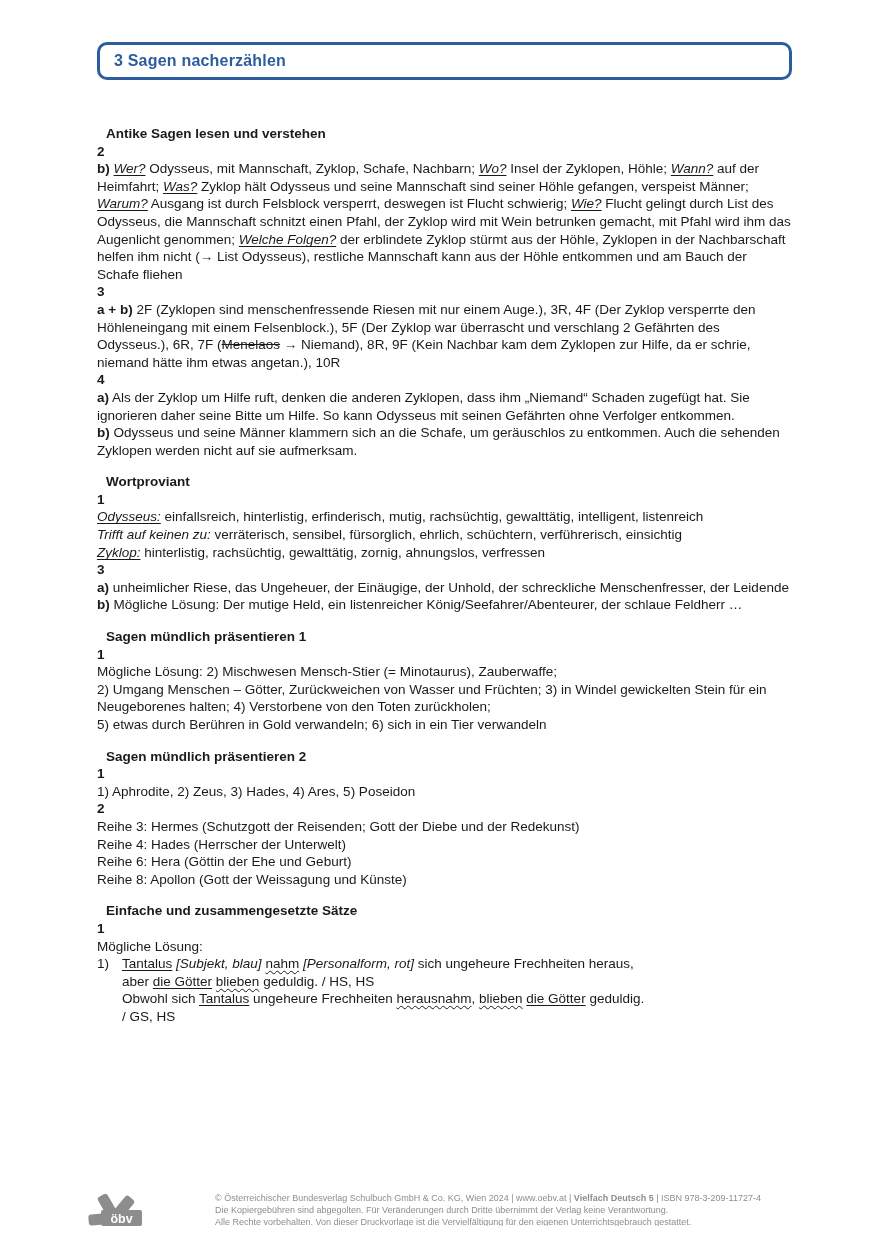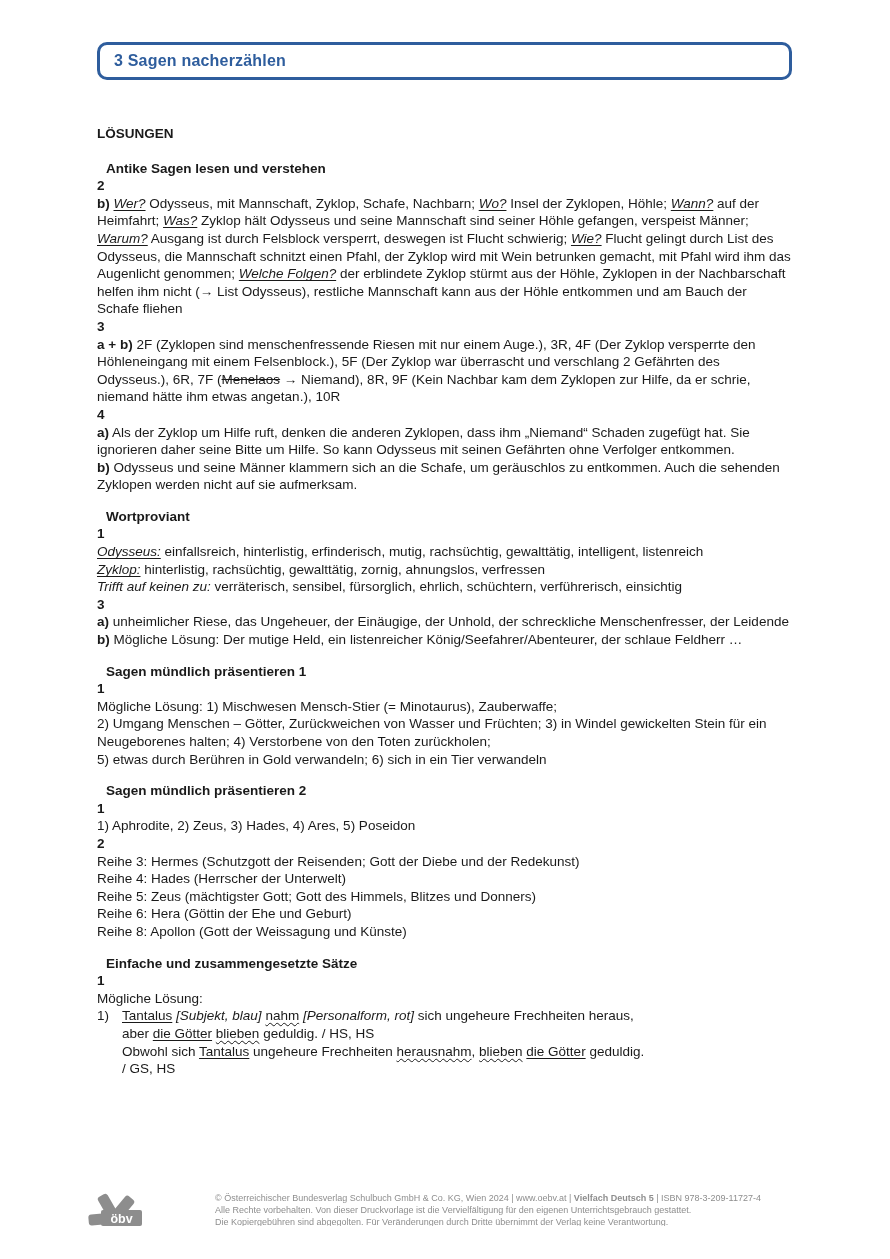--- a/index.html
+++ b/index.html
@@ -52,56 +52,54 @@
 </head>
 <body>
 
 <div class="page">
   <div class="content">
 
     <div class="rubric-box">
       <span class="rubric-title">3 Sagen nacherzählen</span>
     </div>
 
-    <div class="solutions-title">LÖSUNGEN</div>
 
     <div id="sections">
         <div class="section">
           <div class="section-heading">Antike Sagen lesen und verstehen</div>
           <div class="num">2</div>
           <div class="para"><span class="bo">b)</span><span> </span><span class="it su">Wer?</span><span> Odysseus, mit Mannschaft, Zyklop, Schafe, Nachbarn; </span><span class="it su">Wo?</span><span> Insel der Zyklopen, Höhle; </span><span class="it su">Wann?</span><span> auf der Heimfahrt; </span><span class="it su">Was?</span><span> Zyklop hält Odysseus und seine Mannschaft sind seiner Höhle gefangen, verspeist Männer; </span><span class="it su">Warum?</span><span> Ausgang ist durch Felsblock versperrt, deswegen ist Flucht schwierig; </span><span class="it su">Wie?</span><span> Flucht gelingt durch List des Odysseus, die Mannschaft schnitzt einen Pfahl, der Zyklop wird mit Wein betrunken gemacht, mit Pfahl wird ihm das Augenlicht genommen; </span><span class="it su">Welche Folgen?</span><span> der erblindete Zyklop stürmt aus der Höhle, Zyklopen in der Nachbarschaft helfen ihm nicht (→ List Odysseus), restliche Mannschaft kann aus der Höhle entkommen und am Bauch der Schafe fliehen</span></div>
           <div class="num">3</div>
           <div class="para"><span class="bo">a + b)</span><span> 2F (Zyklopen sind menschenfressende Riesen mit nur einem Auge.), 3R, 4F (Der Zyklop versperrte den Höhleneingang mit einem Felsenblock.), 5F (Der Zyklop war überrascht und verschlang 2 Gefährten des Odysseus.), 6R, 7F (</span><span class="st">Menelaos</span><span> → Niemand), 8R, 9F (Kein Nachbar kam dem Zyklopen zur Hilfe, da er schrie, niemand hätte ihm etwas angetan.), 10R</span></div>
           <div class="num">4</div>
           <div class="para"><span class="bo">a)</span><span> Als der Zyklop um Hilfe ruft, denken die anderen Zyklopen, dass ihm „Niemand“ Schaden zugefügt hat. Sie ignorieren daher seine Bitte um Hilfe. So kann Odysseus mit seinen Gefährten ohne Verfolger entkommen.</span></div>
           <div class="para"><span class="bo">b)</span><span> Odysseus und seine Männer klammern sich an die Schafe, um geräuschlos zu entkommen. Auch die sehenden Zyklopen werden nicht auf sie aufmerksam.</span></div>
         </div>
         <div class="section">
           <div class="section-heading">Wortproviant</div>
           <div class="num">1</div>
           <div class="para"><span class="it su">Odysseus:</span><span> einfallsreich, hinterlistig, erfinderisch, mutig, rachsüchtig, gewalttätig, intelligent, listenreich</span></div>
+          <div class="para"><span class="it">Trifft auf keinen zu:</span><span> verräterisch, sensibel, fürsorglich, ehrlich, schüchtern, verführerisch, einsichtig</span></div>
           <div class="para"><span class="it su">Zyklop:</span><span> hinterlistig, rachsüchtig, gewalttätig, zornig, ahnungslos, verfressen</span></div>
-          <div class="para"><span class="it">Trifft auf keinen zu:</span><span> verräterisch, sensibel, fürsorglich, ehrlich, schüchtern, verführerisch, einsichtig</span></div>
           <div class="num">3</div>
           <div class="para"><span class="bo">a)</span><span> unheimlicher Riese, das Ungeheuer, der Einäugige, der Unhold, der schreckliche Menschenfresser, der Leidende</span></div>
           <div class="para"><span class="bo">b)</span><span> Mögliche Lösung: Der mutige Held, ein listenreicher König/Seefahrer/Abenteurer, der schlaue Feldherr …</span></div>
         </div>
         <div class="section">
           <div class="section-heading">Sagen mündlich präsentieren 1</div>
           <div class="num">1</div>
-          <div class="para"><span>Mögliche Lösung: 1) Mischwesen Mensch-Stier (= Minotaurus), Zauberwaffe;</span><br><span>2) Umgang Menschen – Götter, Zurückweichen von Wasser und Früchten; 3) in Windel gewickelten Stein für ein Neugeborenes halten; 4) Verstorbene von den Toten zurückholen;</span><br><span>5) etwas durch Berühren in Gold verwandeln; 6) sich in ein Tier verwandeln</span></div>
+          <div class="para"><span>Mögliche Lösung: 2) Mischwesen Mensch-Stier (= Minotaurus), Zauberwaffe;</span><br><span>2) Umgang Menschen – Götter, Zurückweichen von Wasser und Früchten; 3) in Windel gewickelten Stein für ein Neugeborenes halten; 4) Verstorbene von den Toten zurückholen;</span><br><span>5) etwas durch Berühren in Gold verwandeln; 6) sich in ein Tier verwandeln</span></div>
         </div>
         <div class="section">
           <div class="section-heading">Sagen mündlich präsentieren 2</div>
           <div class="num">1</div>
           <div class="para"><span>1) Aphrodite, 2) Zeus, 3) Hades, 4) Ares, 5) Poseidon</span></div>
           <div class="num">2</div>
           <div class="para"><span>Reihe 3: Hermes (Schutzgott der Reisenden; Gott der Diebe und der Redekunst)</span></div>
           <div class="para"><span>Reihe 4: Hades (Herrscher der Unterwelt)</span></div>
-          <div class="para"><span>Reihe 5: Zeus (mächtigster Gott; Gott des Himmels, Blitzes und Donners)</span></div>
           <div class="para"><span>Reihe 6: Hera (Göttin der Ehe und Geburt)</span></div>
           <div class="para"><span>Reihe 8: Apollon (Gott der Weissagung und Künste)</span></div>
         </div>
         <div class="section">
           <div class="section-heading">Einfache und zusammengesetzte Sätze</div>
           <div class="num">1</div>
           <div class="para"><span>Mögliche Lösung:</span></div>
           <div class="listitem">
             <div class="li-marker">1)</div>
             <div class="li-body"><span class="su">Tantalus</span><span> </span><span class="it">[Subjekt, blau]</span><span> </span><span class="wu">nahm</span><span> </span><span class="it">[Personalform, rot]</span><span> sich ungeheure Frechheiten heraus,</span><br><span>aber </span><span class="su">die Götter</span><span> </span><span class="wu">blieben</span><span> geduldig. / HS, HS</span><br><span>Obwohl sich </span><span class="su">Tantalus</span><span> ungeheure Frechheiten </span><span class="wu">herausnahm</span><span>, </span><span class="wu">blieben</span><span> </span><span class="su">die Götter</span><span> geduldig.</span><br><span>/ GS, HS</span></div>
@@ -117,17 +115,17 @@
         <rect x="21" y="4" width="11" height="28" rx="3" transform="rotate(40 26.5 30)"></rect>
         <rect x="21" y="4" width="11" height="28" rx="3" transform="rotate(150 26.5 30)"></rect>
         <rect x="21" y="4" width="11" height="28" rx="3" transform="rotate(195 26.5 30)"></rect>
         <rect x="21" y="4" width="11" height="28" rx="3" transform="rotate(265 26.5 30)"></rect>
         <rect x="13" y="22" width="41" height="16" rx="2"></rect>
       </g>
       <text x="33.5" y="34.5" text-anchor="middle" font-size="12.5" font-weight="bold" font-family="Liberation Sans, DejaVu Sans, sans-serif" fill="#ffffff">öbv</text>
     </svg>
     <div class="footer-text">
       <div class="fline" id="footer-line1"><span>© Österreichischer Bundesverlag Schulbuch GmbH &amp; Co. KG, Wien 2024 | www.oebv.at | </span><span class="bo">Vielfach Deutsch 5</span><span> | ISBN 978-3-209-11727-4</span></div>
+      <div class="fline">Die Kopiergebühren sind abgegolten. Für Veränderungen durch Dritte übernimmt der Verlag keine Verantwortung.</div>
       <div class="fline">Alle Rechte vorbehalten. Von dieser Druckvorlage ist die Vervielfältigung für den eigenen Unterrichtsgebrauch gestattet.</div>
-      <div class="fline">Die Kopiergebühren sind abgegolten. Für Veränderungen durch Dritte übernimmt der Verlag keine Verantwortung.</div>
     </div>
   </div>
 </div>
 
 </body></html>

